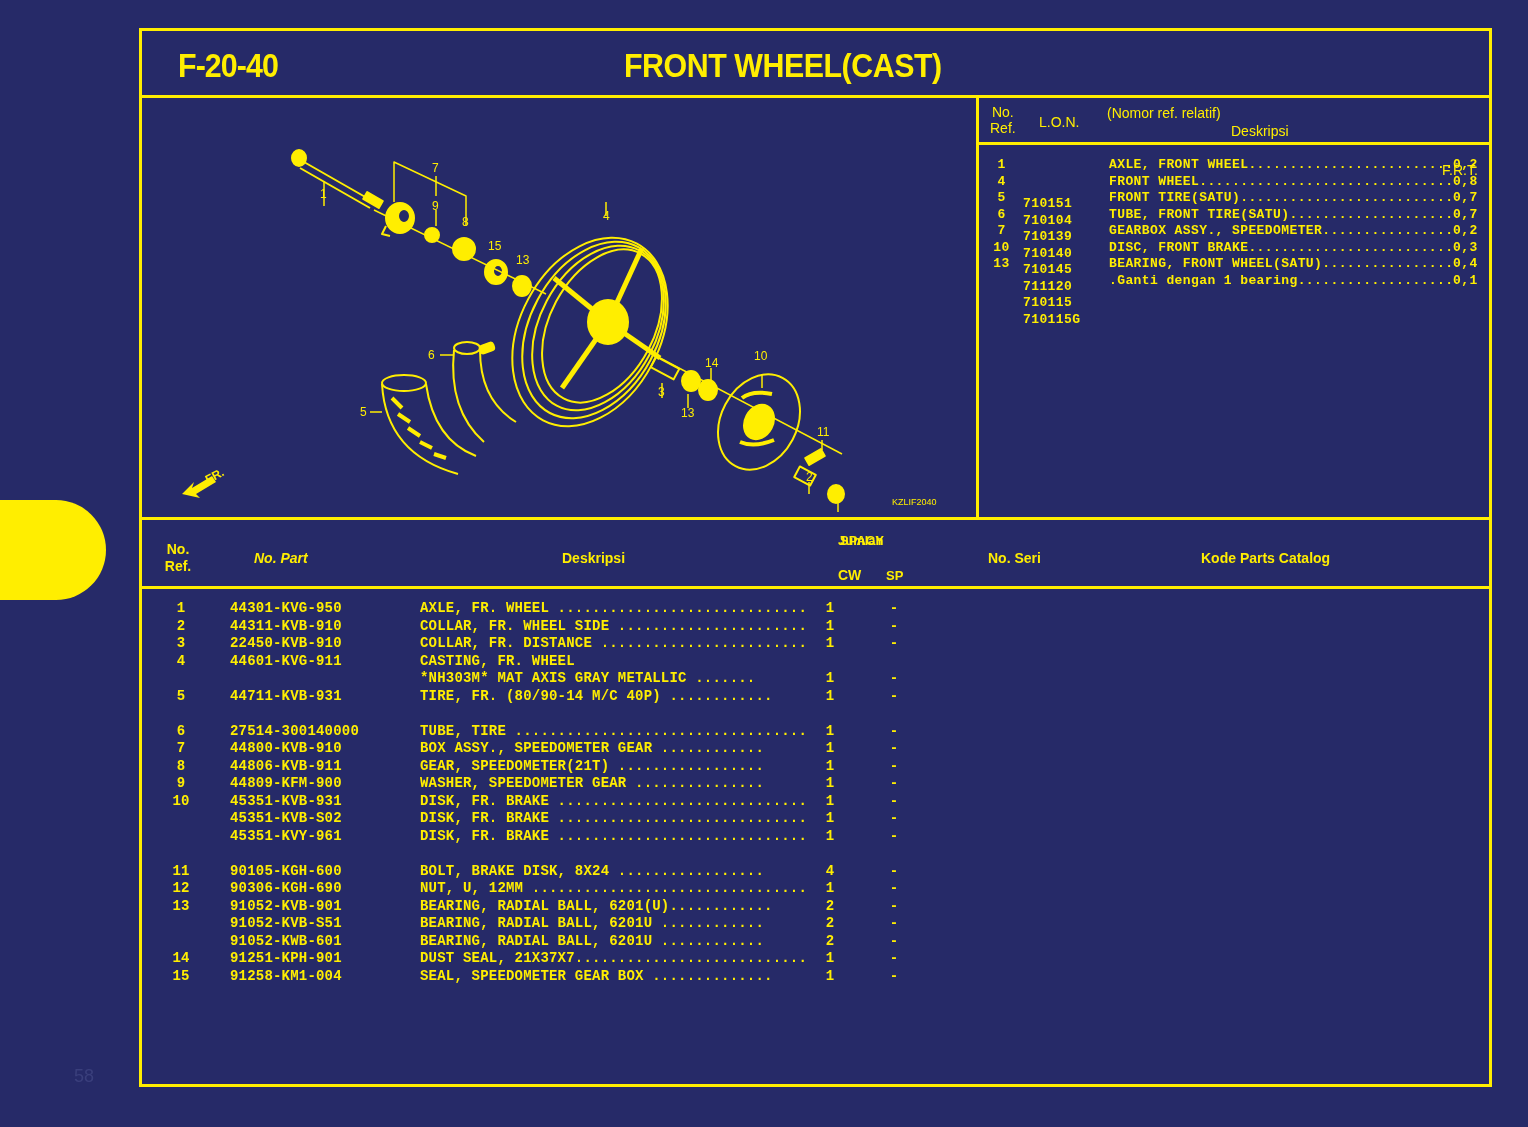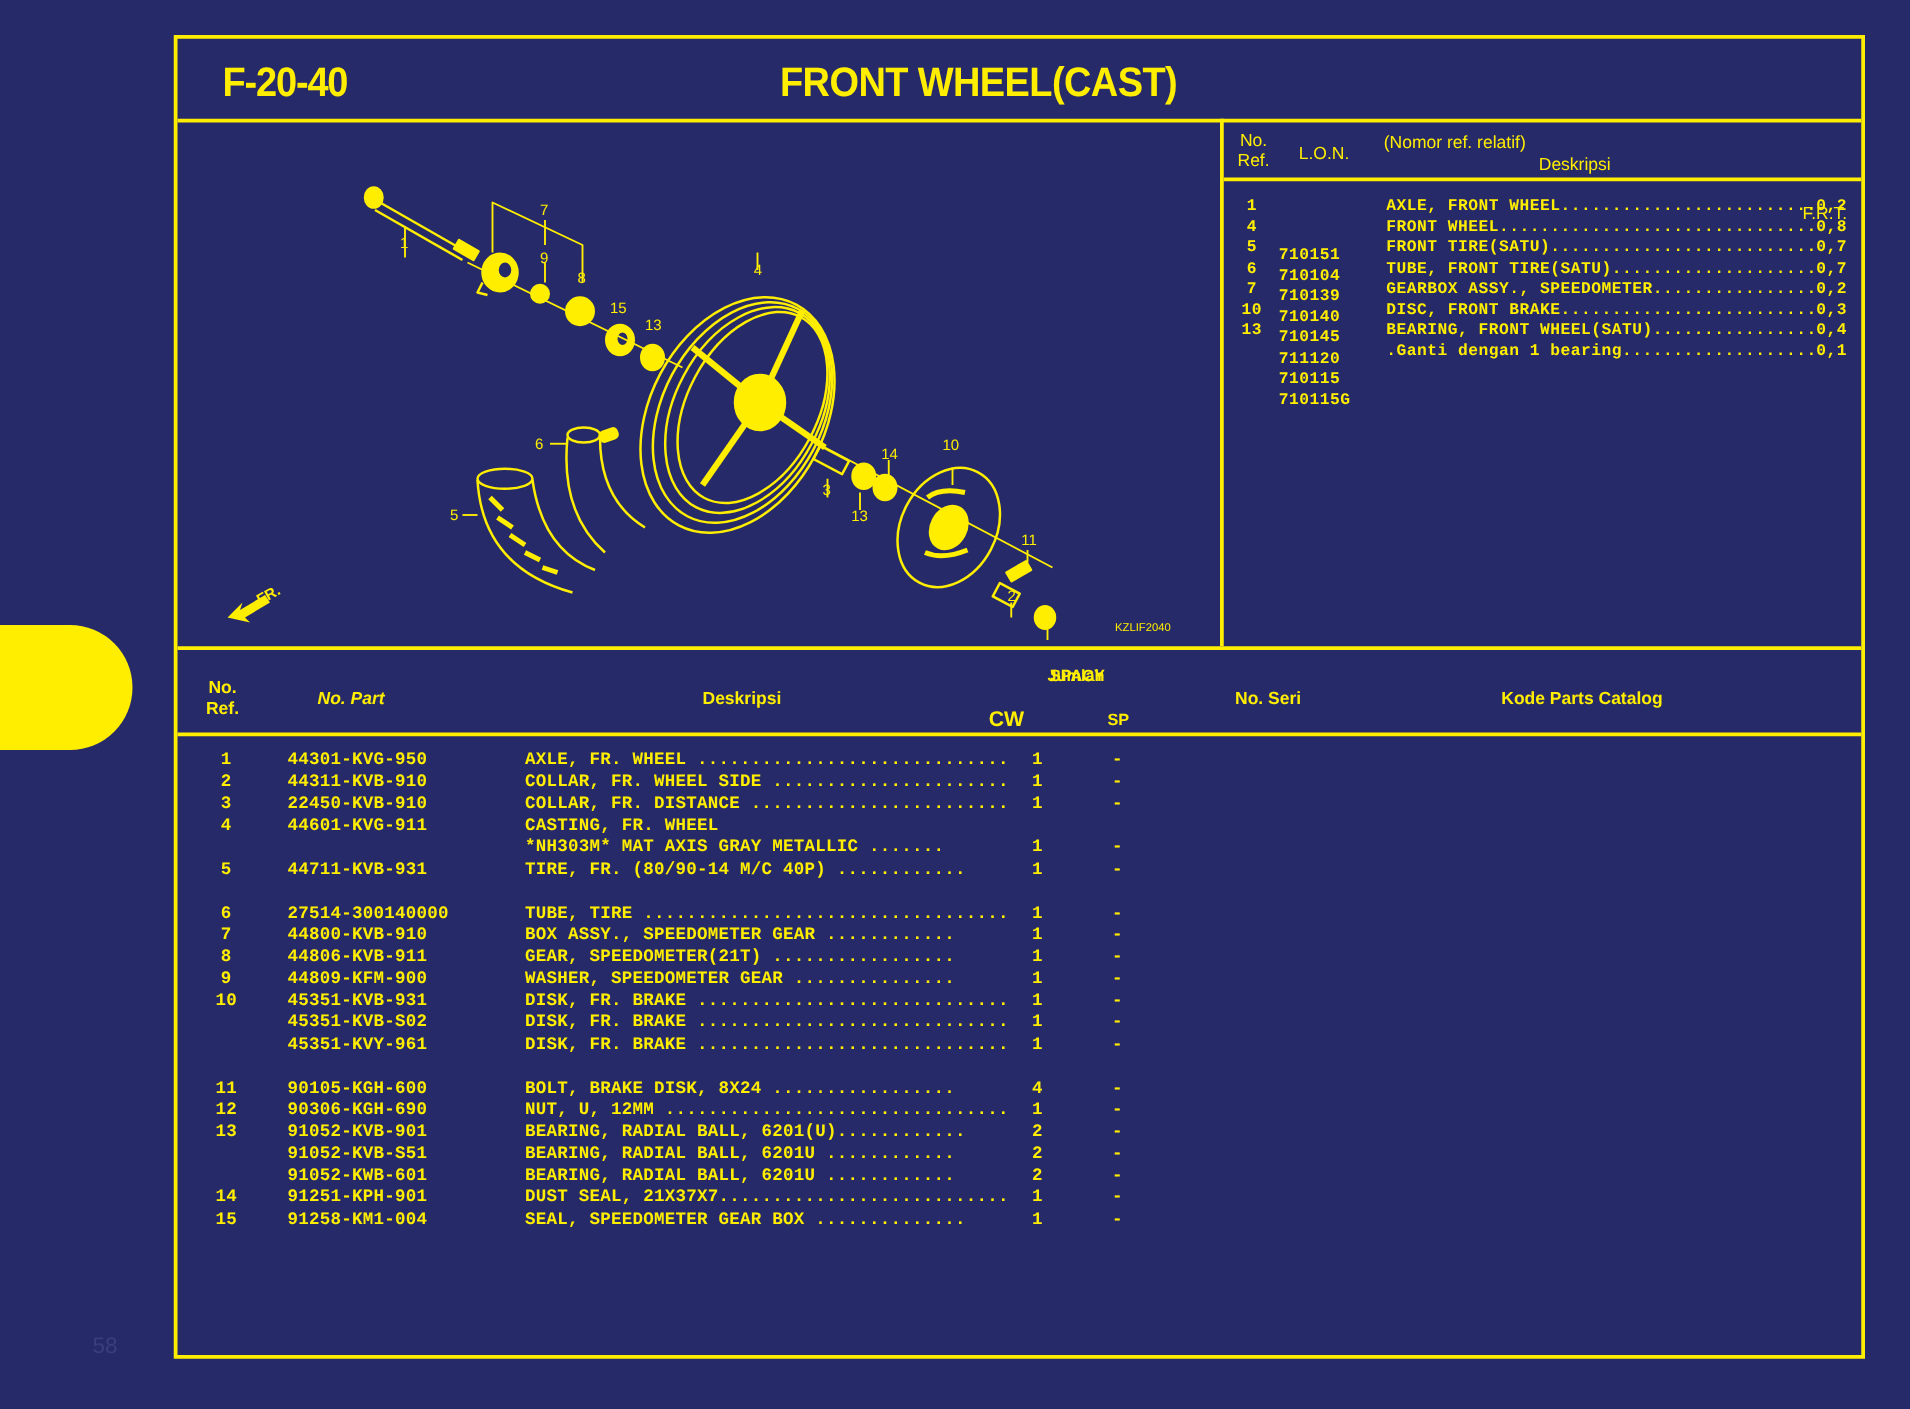--- a/index.html
+++ b/index.html
@@ -199,21 +199,21 @@
 
   <div style="position:absolute; left:0; top:489px; width:1347px; height:66px;">
     <div class="ph" style="left:18px; top:21px; width:36px;">
       <div>No.</div>
       <div>Ref.</div>
     </div>
     <div class="ph" style="left:112px; top:30px;font-style:italic;">No. Part</div>
     <div class="ph" style="left:420px; top:30px;">Deskripsi</div>
     <div class="ph" style="left:696px; top:12px; font-size:13px;">Jumlah</div>
     <div class="ph" style="left:698px; top:12px; font-size:13px;">SPACY</div>
-    <div class="ph" style="left:649px; top:47px; font-size:17px;">CW</div>
+    <div class="ph" style="left:696px; top:47px; font-size:14px;">CW</div>
     <div class="ph" style="left:744px; top:47px; font-size:13px;">SP</div>
     <div class="ph" style="left:846px; top:30px;">No. Seri</div>
     <div class="ph" style="left:1059px; top:30px;">Kode Parts Catalog</div>
   </div>
   <div class="hline" style="top:555px;"></div>
 
   <div class="mono" style="position:absolute; left:0; top:569px; width:1347px;">
     <div class="prow" style="top:0px;"><span class="p-ref">1</span><span class="p-part">44301-KVG-950</span><span class="p-desc">AXLE, FR. WHEEL  ........................................</span><span class="p-cw">1</span><span class="p-sp">-</span></div>
     <div class="prow" style="top:17.5px;"><span class="p-ref">2</span><span class="p-part">44311-KVB-910</span><span class="p-desc">COLLAR, FR. WHEEL SIDE  .................................</span><span class="p-cw">1</span><span class="p-sp">-</span></div>
     <div class="prow" style="top:35px;"><span class="p-ref">3</span><span class="p-part">22450-KVB-910</span><span class="p-desc">COLLAR, FR. DISTANCE  ...................................</span><span class="p-cw">1</span><span class="p-sp">-</span></div>

